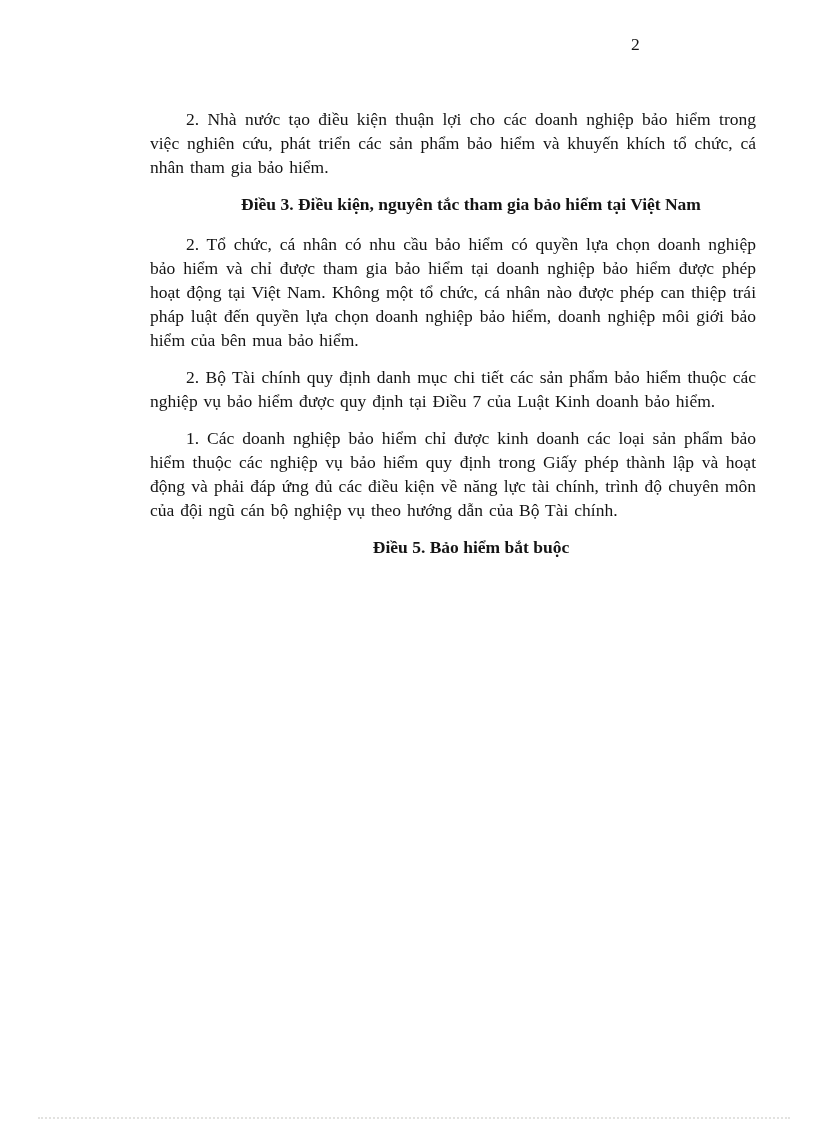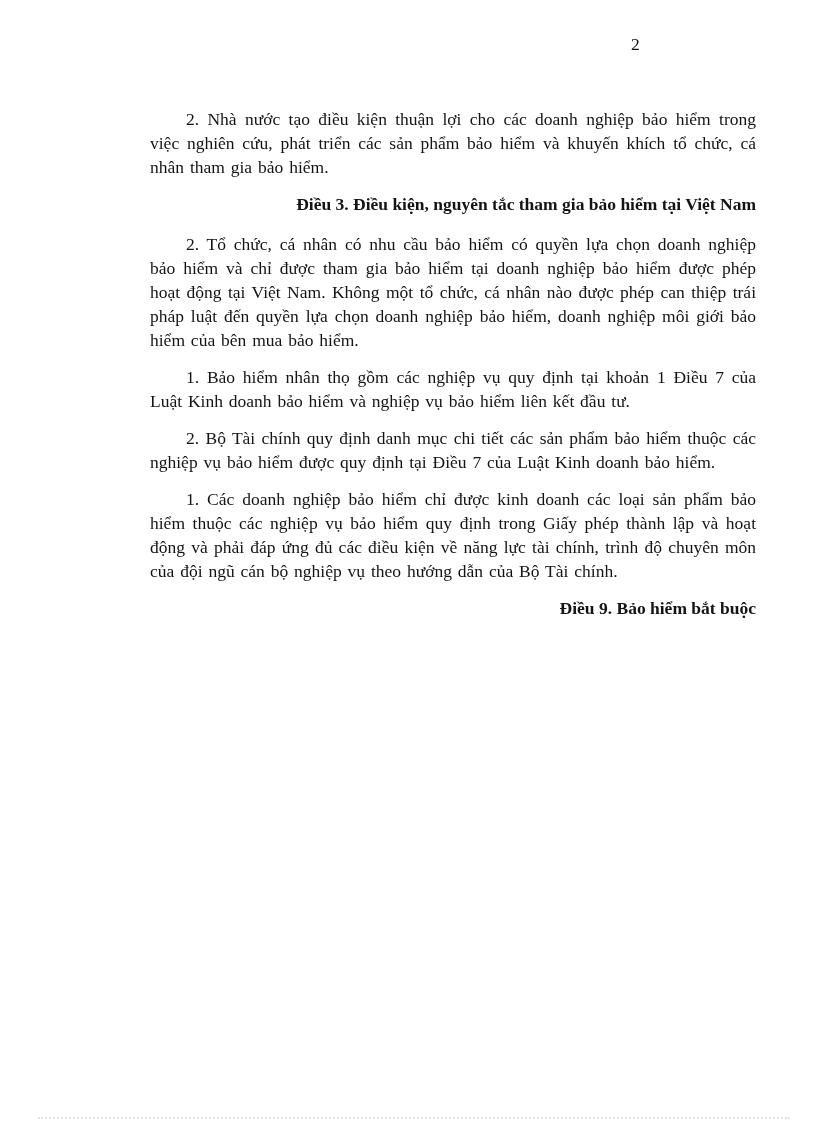--- a/index.html
+++ b/index.html
@@ -38,21 +38,21 @@
     text-align: justify;
     text-indent: 36px;
     word-spacing: 1.5px;
   }
   .heading {
     margin: 5px 0 16px 0;
     font-size: 17.5px;
     line-height: 24px;
     font-weight: bold;
     text-indent: 36px;
-    text-align: right;
+    text-align: center;
   }
   .heading .suffix {
     font-weight: bold;
     letter-spacing: 0;
   }
   .bottom-dots {
     position: absolute;
     left: 38px;
     width: 752px;
     top: 1117px;
@@ -71,27 +71,26 @@
 
     <p class="para">2. Nhà nước tạo điều kiện thuận lợi cho các doanh nghiệp bảo hiểm trong việc nghiên cứu, phát triển các sản phẩm bảo hiểm và khuyến khích tổ chức, cá nhân tham gia bảo hiểm.</p>
 
 
     <p class="heading">Điều 3. Điều kiện, nguyên tắc tham gia bảo hiểm tại Việt Nam</p>
 
 
     <p class="para">2. Tổ chức, cá nhân có nhu cầu bảo hiểm có quyền lựa chọn doanh nghiệp bảo hiểm và chỉ được tham gia bảo hiểm tại doanh nghiệp bảo hiểm được phép hoạt động tại Việt Nam. Không một tổ chức, cá nhân nào được phép can thiệp trái pháp luật đến quyền lựa chọn doanh nghiệp bảo hiểm, doanh nghiệp môi giới bảo hiểm của bên mua bảo hiểm.</p>
 
 
-    <p class="para">1. Bảo hiểm nhân thọ gồm các nghiệp vụ quy định tại khoản 1 Điều 7 của Luật Kinh doanh bảo hiểm và nghiệp vụ bảo hiểm liên kết đầu tư.</p>
 
     <p class="para">2. Bộ Tài chính quy định danh mục chi tiết các sản phẩm bảo hiểm thuộc các nghiệp vụ bảo hiểm được quy định tại Điều 7 của Luật Kinh doanh bảo hiểm.</p>
 
     <p class="para">1. Các doanh nghiệp bảo hiểm chỉ được kinh doanh các loại sản phẩm bảo hiểm thuộc các nghiệp vụ bảo hiểm quy định trong Giấy phép thành lập và hoạt động và phải đáp ứng đủ các điều kiện về năng lực tài chính, trình độ chuyên môn của đội ngũ cán bộ nghiệp vụ theo hướng dẫn của Bộ Tài chính.</p>
 
-    <p class="heading">Điều 9. Bảo hiểm bắt buộc</p>
+    <p class="heading">Điều 5. Bảo hiểm bắt buộc</p>
 
 
 
   </div>
 
   <div class="bottom-dots"></div>
 
 </div>
 
 </body></html>

